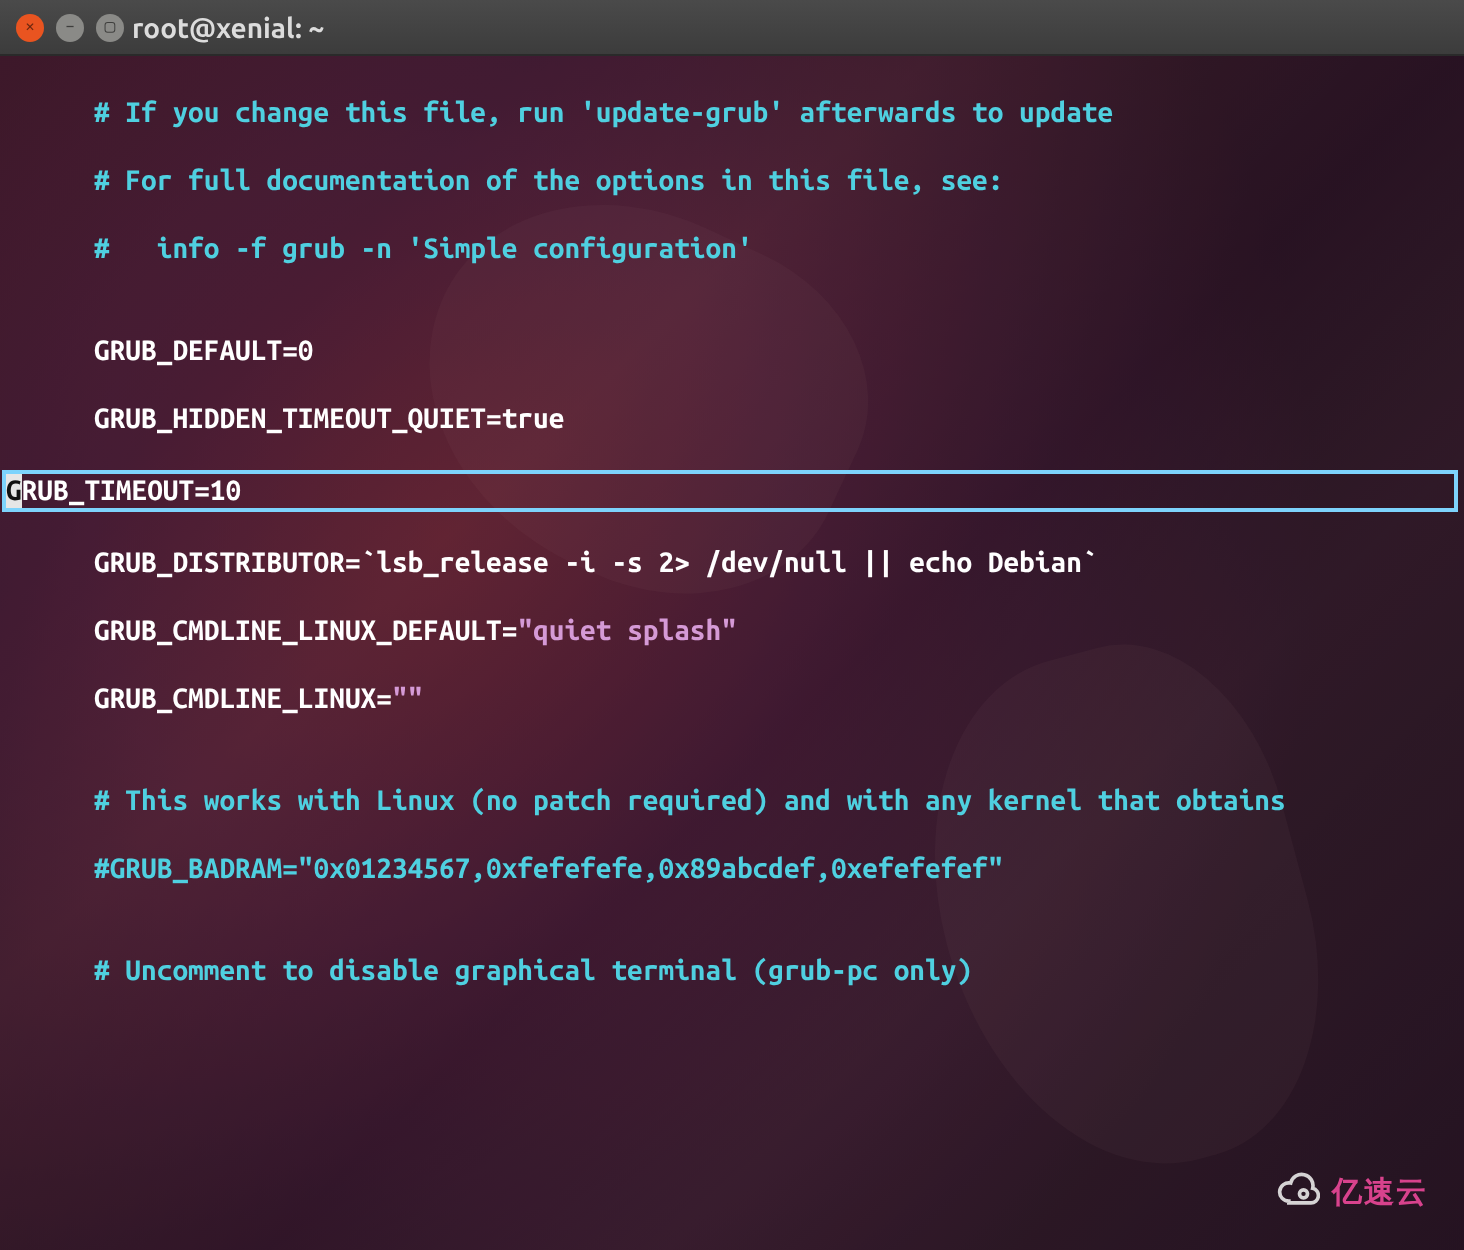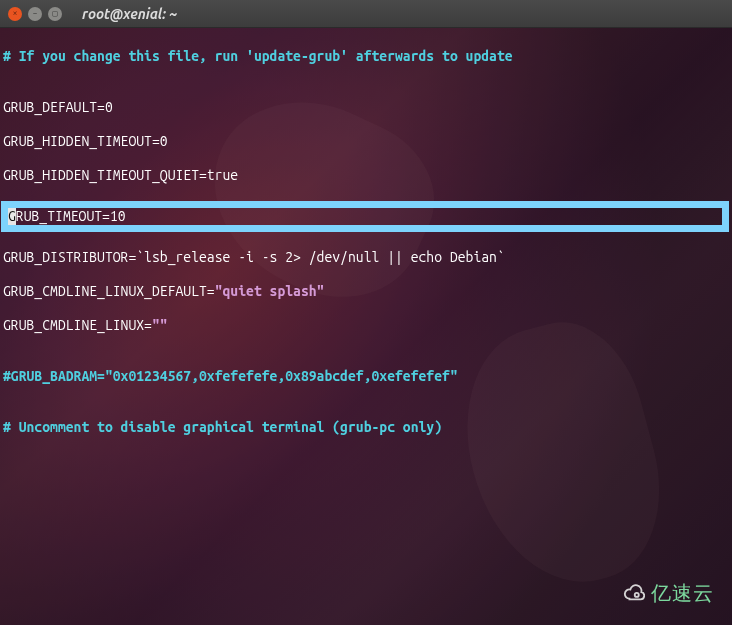--- a/index.html
+++ b/index.html
@@ -39,22 +39,21 @@
     line-height: 1;
   }
   .wbtn.close { background: #e95420; }
   .wbtn.min   { background: #8a8a87; }
   .wbtn.max   { background: #8a8a87; }
   .titlebar-text {
     color: #dcdcdc;
     font-weight: bold;
     font-family: "Ubuntu", sans-serif;
     font-size: 14px;
-    margin-left: 20px;
-    font-style: italic;
+    margin-left: 4px;
   }
   .term-bg {
     position: absolute;
     top: 28px;
     left: 0;
     right: 0;
     bottom: 0;
     background:
       radial-gradient(ellipse 60% 80% at 30% 40%,
         rgba(120, 30, 50, 0.55) 0%,
@@ -92,83 +91,85 @@
     top: 28px;
     left: 0;
     right: 0;
     bottom: 0;
     padding: 3px 3px;
     white-space: pre;
     line-height: 17px;
     font-size: 14px;
     letter-spacing: 0px;
   }
-  .line { display: block; }
+  .line { display: block; margin-left: 44px; }
   .cmt    { color: #4fd0e0; font-weight: bold; }  
-  .asgn   { color: #ffffff; font-weight: normal; }  
+  .asgn   { color: #ffffff; font-weight: bold; }  
   .str    { color: #d59ad6; font-weight: bold; }
   .cursor {
     display: inline-block;
     background: #e6e6e6;
     color: #111;
     padding: 0 0;
     line-height: 17px;
   }
   .hl-box {
-    border: 7px solid #7dd3fc;
+    border: 2px solid #7dd3fc;
     padding: 0 0px;
     margin-left: -2px;
   }
   .watermark {
     position: absolute;
     right: 18px;
     bottom: 18px;
     display: flex;
     align-items: center;
     gap: 6px;
     opacity: 0.9;
   }
   .watermark .logo {
     width: 22px;
     height: 22px;
   }
   .watermark .logo svg { display: block; }
   .watermark .txt {
-    color: #86efac;
+    color: #ec4899;
     font-family: sans-serif;
-    font-size: 20px;
-    font-weight: normal;
+    font-size: 15px;
+    font-weight: bold;
     letter-spacing: 1px;
   }
 </style>
 </head>
 <body>
 
 <div class="titlebar">
   <div class="window-controls">
     <div class="wbtn close">×</div>
     <div class="wbtn min">–</div>
     <div class="wbtn max">▢</div>
   </div>
   <div class="titlebar-text">root@xenial: ~</div>
 </div>
 
 <div class="term-bg"></div>
 
 <div class="terminal">
 <span class="line cmt"># If you change this file, run 'update-grub' afterwards to update</span>
+<span class="line cmt"># For full documentation of the options in this file, see:</span>
+<span class="line cmt">#   info -f grub -n 'Simple configuration'</span>
 <span class="line"></span>
 <span class="line asgn">GRUB_DEFAULT=0</span>
-<span class="line asgn">GRUB_HIDDEN_TIMEOUT=0</span>
 <span class="line asgn">GRUB_HIDDEN_TIMEOUT_QUIET=true</span>
 <span class="line asgn hl-box"><span class="cursor">G</span><span>RUB_TIMEOUT=10</span></span>
 <span class="line asgn">GRUB_DISTRIBUTOR=`lsb_release -i -s 2&gt; /dev/null || echo Debian`</span>
 <span class="line"><span class="asgn">GRUB_CMDLINE_LINUX_DEFAULT=</span><span class="str">"quiet splash"</span></span>
 <span class="line"><span class="asgn">GRUB_CMDLINE_LINUX=</span><span class="str">""</span></span>
 <span class="line"></span>
+<span class="line cmt"># This works with Linux (no patch required) and with any kernel that obtains</span>
 <span class="line cmt">#GRUB_BADRAM="0x01234567,0xfefefefe,0x89abcdef,0xefefefef"</span>
 <span class="line"></span>
 <span class="line cmt"># Uncomment to disable graphical terminal (grub-pc only)</span>
 
 <span class="line"></span>
 
 
 
 
 <span class="line"></span>

